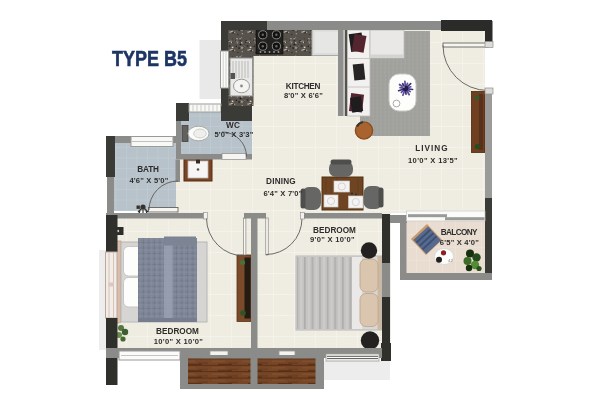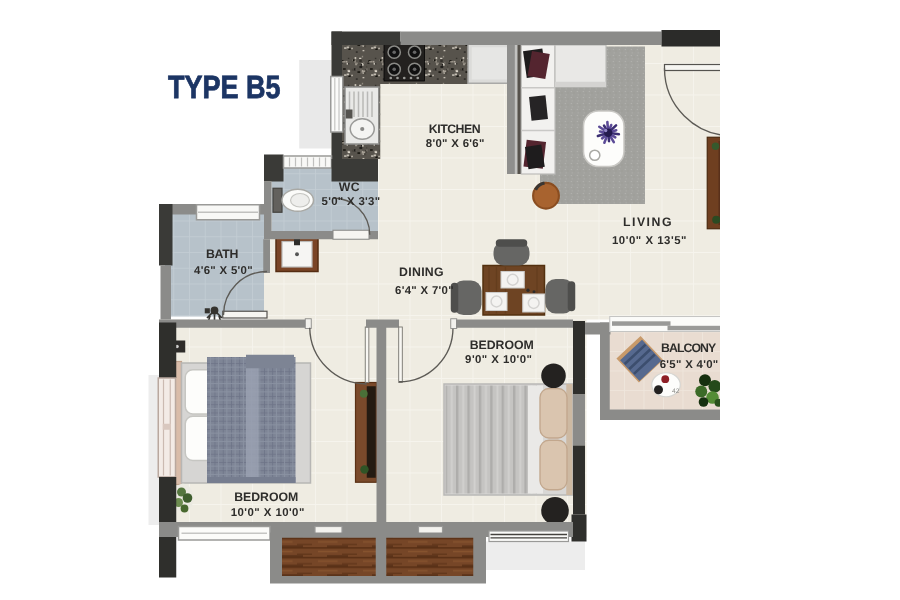--- a/index.html
+++ b/index.html
@@ -1,16 +1,16 @@
 <!DOCTYPE html>
 <html><head>
 <meta charset="utf-8">
 <style>
 html,body{margin:0;padding:0;background:#ffffff;}
-#page{width:480px;height:400px;position:relative;background:#ffffff;overflow:hidden;}
+#page{width:600px;height:400px;position:relative;background:#ffffff;overflow:hidden;}
 text{font-family:"Liberation Sans",sans-serif;}
 </style>
 </head>
 <body>
 <div id="page">
 <svg width="600" height="400" viewBox="0 0 600 400" xmlns="http://www.w3.org/2000/svg">
 <defs>
 <pattern id="tileCream" width="21" height="21" patternUnits="userSpaceOnUse">
   <rect width="21" height="21" fill="#efece2"></rect>
   <path d="M0 0H21M0 0V21" stroke="#f6f4ed" stroke-width="1.3" fill="none"></path>

